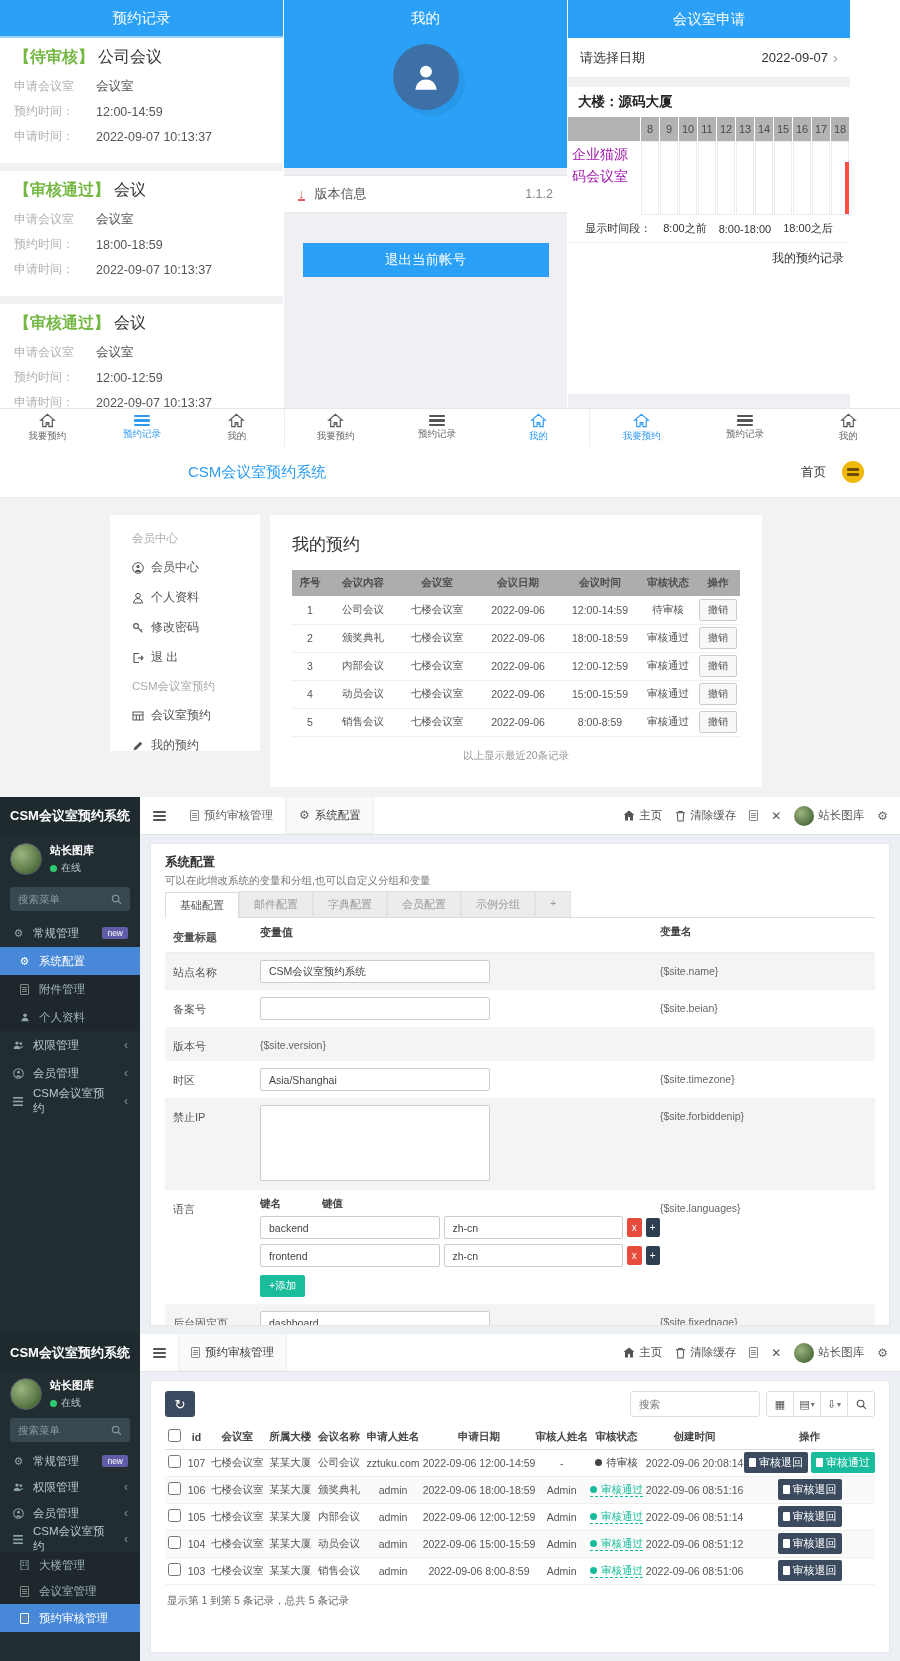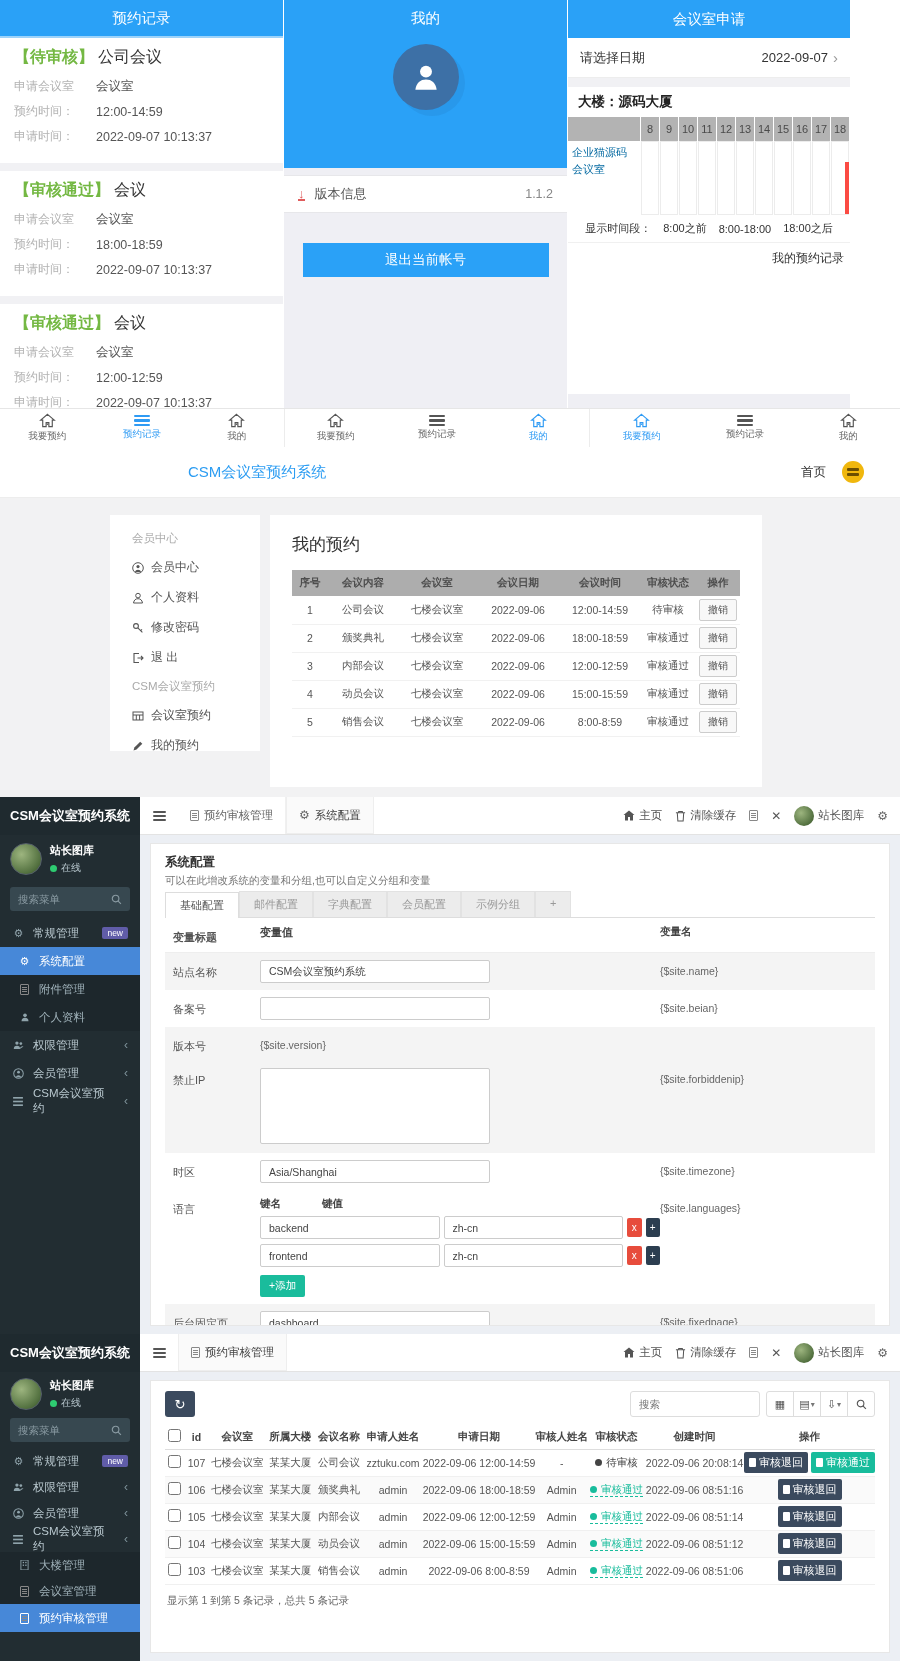--- a/index.html
+++ b/index.html
@@ -35,21 +35,21 @@
 
 .date-row{height:40px;display:flex;align-items:center;padding:0 12px;font-size:13px;color:#333;border-bottom:1px solid #ededed}
 .date-row .dv{margin-left:auto}
 .date-row .chev{color:#999;margin-left:5px;font-size:15px}
 .gap8{height:9px;background:#f1f1f4}
 .bld-row{height:30px;display:flex;align-items:center;padding:0 10px;font-size:13.5px;font-weight:bold;color:#222}
 .grid-head{display:flex;gap:1px;padding-left:0}
 .grid-head .gh0{width:72px;height:24px;background:#b3b3b3}
 .grid-head .gh{width:18px;height:24px;background:#b3b3b3;color:#4a4a4a;font-size:11px;display:flex;align-items:center;justify-content:center}
 .grid-body{display:flex;gap:1px}
-.grid-body .gb0{width:72px;padding:3px 4px;font-size:11px;color:#0369a1;line-height:1.55}
+.grid-body .gb0{width:72px;padding:3px 4px;font-size:14px;color:#a21caf;line-height:1.55}
 .grid-body .gb{width:18px;height:74px;background:#fff;border:1px solid #ececec}
 .legend-row{height:28px;display:flex;align-items:center;justify-content:center;gap:12px;font-size:11px;color:#333;border-bottom:1px solid #f0f0f0}
 .myrec-row{height:30px;display:flex;align-items:center;justify-content:flex-end;padding:0 6px;font-size:12px;color:#333}
 .ph3-grayfoot{position:absolute;bottom:0;left:0;right:0;height:14px;background:#efeff4}
 .red-scroll{position:absolute;left:845px;top:162px;width:4px;height:52px;background:#fb4b43}
 
 .tabbars{position:absolute;left:0;top:408px;width:900px;height:39px;display:flex;background:#fff;border-top:1px solid #e6e6e6}
 .tabgroup{display:flex;border-right:1px solid #ececec}
 .tabgroup:last-child{border-right:none}
 .tab{flex:1;display:flex;flex-direction:column;align-items:center;justify-content:center;gap:2px;color:#555;cursor:pointer}
@@ -480,20 +480,21 @@
           <td>5</td>
               <td>销售会议</td>
               <td>七楼会议室</td>
               <td>2022-09-06</td>
               <td>8:00-8:59</td>
               <td>审核通过</td>
           <td><button class="cancel-btn">撤销</button></td>
         </tr>
       </tbody>
     </table>
+    <div class="mc-foot">以上显示最近20条记录</div>
   </div>
 </div>
 
 <div class="admin" id="admin1">
   <div class="adm-side">
     <div class="adm-brand">CSM会议室预约系统</div>
     <div class="user-panel">
       <div class="uavatar"></div>
       <div class="uinfo">
         <div class="un">站长图库</div>
@@ -638,29 +639,29 @@
         </div>
         <div class="cfg-row">
           <span class="cl">备案号</span>
           <span class="cv"><input type="text" value="" style=""></span>
           <span class="cn">{$site.beian}</span>
         </div>
         <div class="cfg-row g">
           <span class="cl">版本号</span>
           <span class="cn">{$site.version}</span>
         </div>
+        <div class="cfg-row">
+          <span class="cl">时区</span>
+          <span class="cv"><input type="text" value="Asia/Shanghai" style=""></span>
+          <span class="cn">{$site.timezone}</span>
+        </div>
         <div class="cfg-row g">
           <span class="cl">禁止IP</span>
           <span class="cv"><textarea style=""></textarea></span>
           <span class="cn">{$site.forbiddenip}</span>
-        </div>
-        <div class="cfg-row">
-          <span class="cl">时区</span>
-          <span class="cv"><input type="text" value="Asia/Shanghai" style=""></span>
-          <span class="cn">{$site.timezone}</span>
         </div>
         <div class="cfg-row">
           <span class="cl">语言</span>
           <span class="cv">
             <div class="lang-head">
                   <span>键名</span>
                   <span>键值</span>
                 </div>
             <div class="lang-row">
               <input class="lk" type="text" value="backend" style="">

